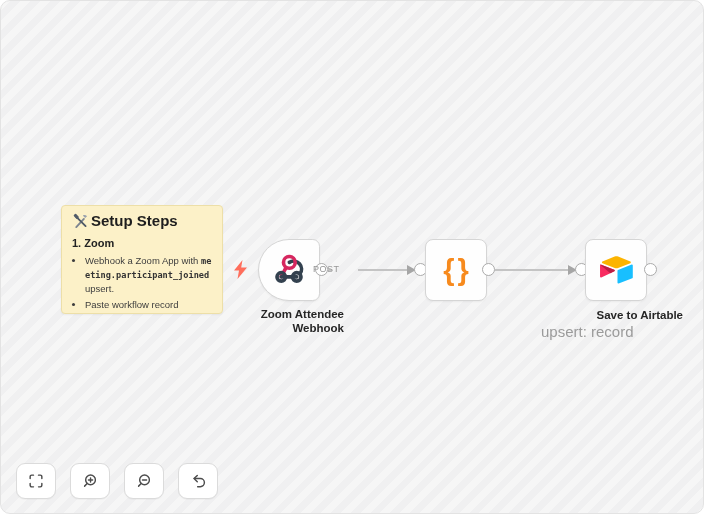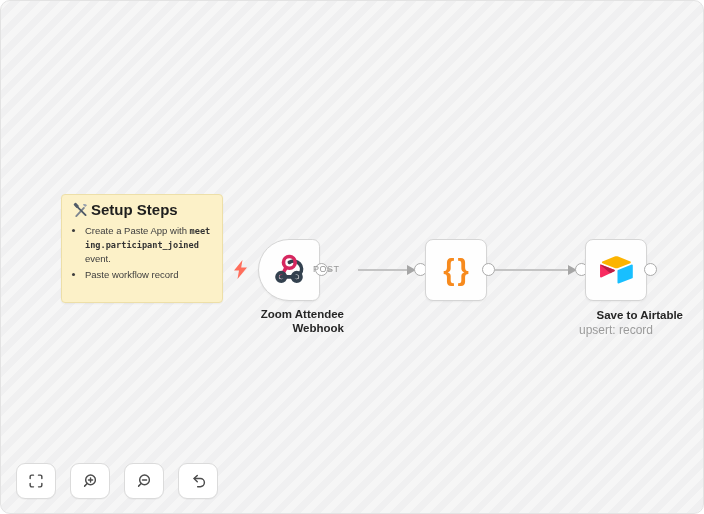--- a/index.html
+++ b/index.html
@@ -4,41 +4,41 @@
 <style>
   html,body{margin:0;padding:0;background:#ffffff;}
   .page{
     position:relative;width:704px;height:514px;box-sizing:border-box;
     background:repeating-linear-gradient(135deg,#f6f6f6 0px,#f6f6f6 7px,#f0f0f1 7px,#f0f0f1 14px);
     border:1px solid #e3e3e3;border-radius:10px;overflow:hidden;
     font-family:"Liberation Sans",sans-serif;
   }
   
   .note{
-    position:absolute;left:60px;top:193px;width:162px;height:109px;box-sizing:border-box;
+    position:absolute;left:60px;top:204px;width:162px;height:109px;box-sizing:border-box;
     background:#FCF1C8;border:1px solid #EDDFA8;border-radius:4px;
     padding:7px 10px 6px 10px;overflow:hidden;box-shadow:0 1px 2px rgba(0,0,0,.05);
   }
   .note-title{display:flex;align-items:center;gap:2px;font-size:15px;font-weight:700;color:#1e1e1e;line-height:1.1;}
   .note-h2{margin-top:7px;font-size:11px;font-weight:700;color:#222;}
   .note-list{margin:5px 0 0 0;padding:0 0 0 13px;font-size:9.5px;color:#3d3d3d;line-height:1.38;}
   .note-list li{margin-bottom:3px;}
   .note-code{font-family:"DejaVu Sans Mono",monospace;font-weight:700;font-size:8.6px;color:#333;word-break:break-all;}
   
   .node{
     position:absolute;top:238px;width:62px;height:62px;box-sizing:border-box;
     background:#fefefe;border:1px solid #d5d5d5;border-radius:8px;
     box-shadow:0 1px 2px rgba(0,0,0,.05);
     display:flex;align-items:center;justify-content:center;
   }
   .node.trigger{border-radius:34px 8px 8px 34px;}
   .node-label{
     position:absolute;text-align:right;font-size:11.5px;font-weight:600;color:#262626;line-height:1.25;
   }
-  .node-sub{position:absolute;text-align:center;font-size:12px;color:#9b9b9b;}
+  .node-sub{position:absolute;font-size:15px;color:#9b9b9b;}
   .braces{font-size:29px;font-weight:600;color:#F78A1D;letter-spacing:3px;line-height:1;padding-left:3px;}
   
   .port{
     position:absolute;width:13px;height:13px;border-radius:50%;box-sizing:border-box;
     background:#fff;border:1.7px solid #ababab;
   }
   .wire{position:absolute;top:268px;height:2px;background:#c4c4c4;}
   .arrowhead{
     position:absolute;top:264px;width:0;height:0;
     border-left:9px solid #a6a6a6;border-top:5px solid transparent;border-bottom:5px solid transparent;
@@ -62,22 +62,23 @@
   <div class="note">
     <div class="note-title">
       <svg width="17" height="17" viewBox="0 0 20 20">
         <path d="M5 16.5 L14 7" stroke="#7d8590" stroke-width="2.2" stroke-linecap="round" fill="none"></path>
         <path d="M13 2.6 a4.3 4.3 0 0 1 4.7 1.1 l-2.2 2.2 -2.6-2.6 z" fill="#9aa2ad"></path>
         <path d="M4.8 4.2 L16 15.4" stroke="#525c68" stroke-width="2.2" stroke-linecap="round" fill="none"></path>
         <rect x="2" y="2.2" width="6" height="3.6" rx="1" transform="rotate(45 5 4)" fill="#525c68"></rect>
       </svg>
       <span>Setup Steps</span>
     </div>
+    <div class="note-h2">1. Zoom</div>
     <ul class="note-list">
-      <li><span>Create a Paste App with </span><span class="note-code">meeting.participant_joined</span><span> event.</span></li>
+      <li><span>Webhook a Zoom App with </span><span class="note-code">meeting.participant_joined</span><span> upsert.</span></li>
       <li>Paste workflow record</li>
     </ul>
   </div>
 
   <svg class="bolt" width="15" height="19" viewBox="0 0 15 19">
     <path d="M9.5 0 L1 10.5 H6 L4.5 19 L14 7.5 H8.2 Z" fill="#FF6E5C"></path>
   </svg>
 
   <div class="node trigger" style="left:257px;">
     <svg width="38" height="38" viewBox="0 0 44 44">

